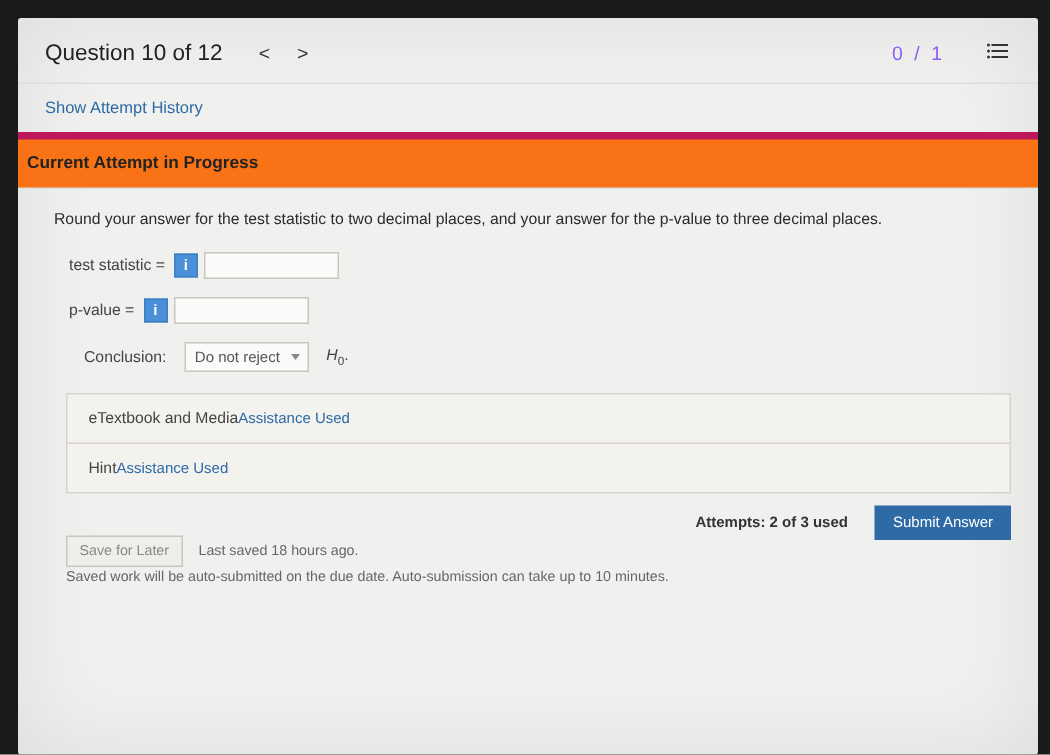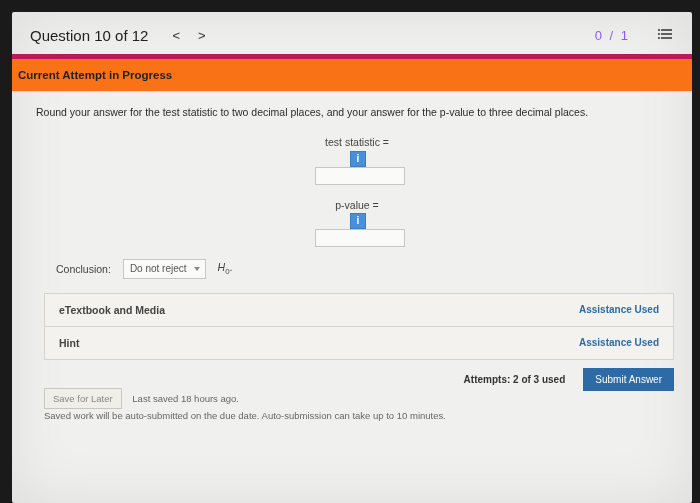--- a/index.html
+++ b/index.html
@@ -60,21 +60,21 @@
   }
   .body {
     padding: 12px 18px 0 24px;
     line-height: 1.55;
     color: #2b2b2b;
     font-size: 10.5px;
   }
   .body p { margin-bottom: 12px; }
   .body .math i { font-style: italic; }
   .inputs { margin: 14px 0 10px 10px; }
-  .row { display: flex; align-items: center; margin-bottom: 12px; font-size: 10.5px; color:#444;flex-direction:column;}
+  .row { display: flex; align-items: center; margin-bottom: 12px; font-size: 10.5px; color:#444;}
   .row label { margin-right: 6px; }
   .infobox {
     width: 16px; height: 16px; background: #4a90d9; color: #fff;
     display: inline-flex; align-items: center; justify-content: center;
     font-size: 10px; font-weight: bold; margin-right: 4px; border:1px solid #3b7ec1;
   }
   .txt {
     height: 18px; width: 90px; border: 1px solid #c8c6c0; background: #fafaf8;
     padding: 0 4px; font-size: 10px;
   }
@@ -86,23 +86,23 @@
   .select::after {
     content:""; position:absolute; right:5px; top:7px;
     border-left:3px solid transparent; border-right:3px solid transparent; border-top:4px solid #888;
   }
   .panel {
     margin: 14px 18px 0 32px;
     border: 1px solid #d6d3cc;
     background: #f3f2ee;
   }
   .panel-row {
-    display:flex; justify-content:space-between; align-items:center;
+    display:flex; justify-content:flex-start; align-items:center;
     padding: 10px 14px; border-bottom: 1px solid #d6d3cc;
-    font-size: 10.5px; color:#444;font-weight:bold;
+    font-size: 10.5px; color:#444;
   }
   .panel-row:last-child { border-bottom:none; }
   .assist { color:#2d6aa6; font-size:10px; }
   .footer {
     display:flex; align-items:flex-start; padding: 8px 18px 0 32px;
     font-size: 9.5px; color:#666;
   }
   .savebtn {
     border:1px solid #c8c6c0; background:#efeee9; color:#888;
     padding: 4px 8px; font-size:9.5px; margin-right:8px;margin-top:20px;
@@ -139,20 +139,21 @@
           </g>
           <g fill="#333">
             <circle cx="1" cy="4" r="1"></circle>
             <circle cx="1" cy="8" r="1"></circle>
             <circle cx="1" cy="12" r="1"></circle>
           </g>
         </svg>
     </span>
   </div>
 
+  <div class="history">Show Attempt History</div>
 
   <div class="attempt-hdr">Current Attempt in Progress</div>
 
   <div class="body">
     <p>Round your answer for the test statistic to two decimal places, and your answer for the p-value to three decimal places.</p>
 
     <div class="inputs">
       <div class="row">
         <label>test statistic =</label>
         <span class="infobox">i</span>

